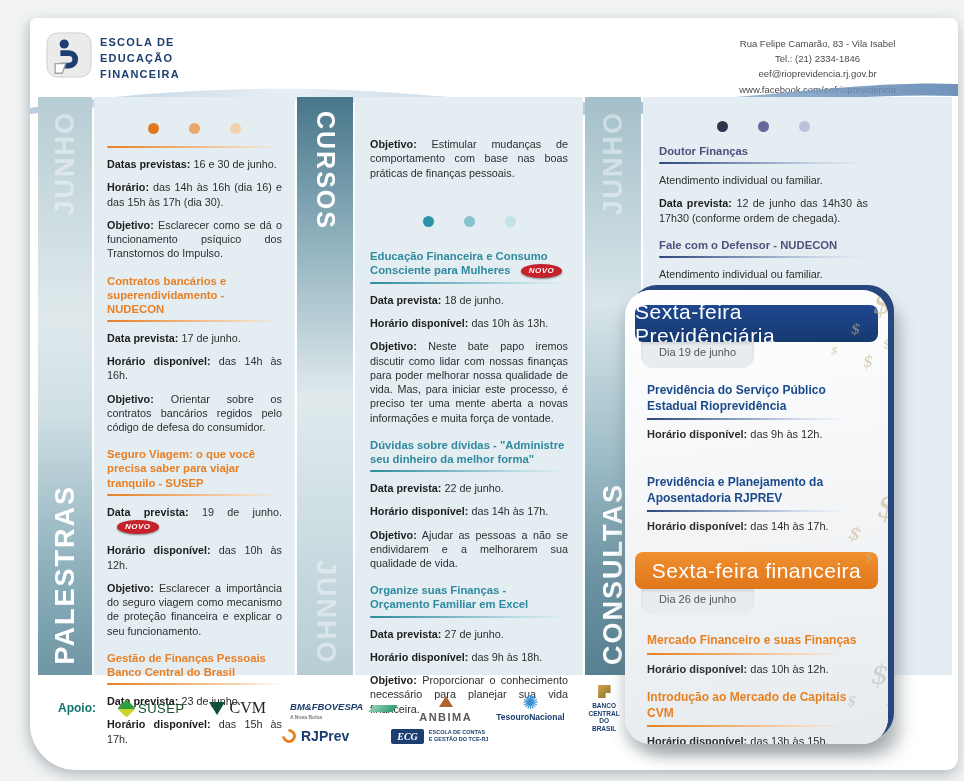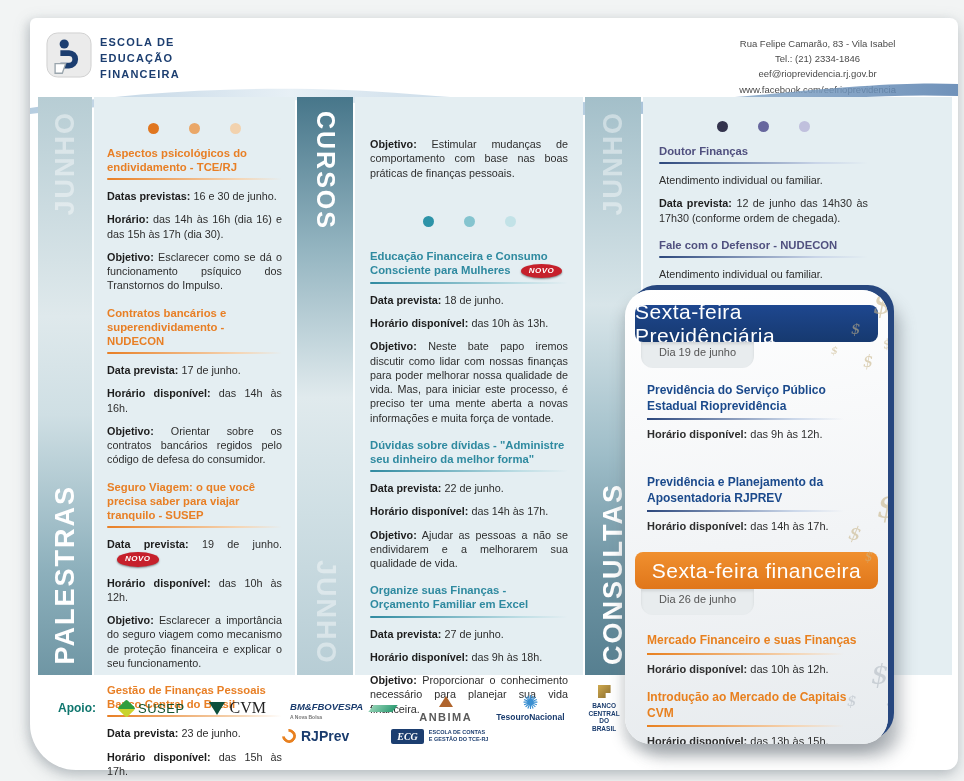--- a/index.html
+++ b/index.html
@@ -173,21 +173,20 @@
       <span class="vt main up">PALESTRAS</span>
     </div>
 
     <div class="col col1">
       <div class="dots">
         <span class="dot" style="background:#e0761f"></span>
         <span class="dot" style="background:#eaa768"></span>
         <span class="dot" style="background:#f2d2ae"></span>
       </div>
       <div class="it">
-        <h3>Aspectos psicológicos do endividamento - TCE/RJ</h3>
         <div class="u"></div>
         <p class="ln"><b>Datas previstas:</b> <span>16 e 30 de junho.</span></p>
         <p class="ln"><b>Horário:</b> <span>das 14h às 16h (dia 16) e das 15h às 17h (dia 30).</span></p>
         <p class="ln"><b>Objetivo:</b> <span>Esclarecer como se dá o funcionamento psíquico dos Transtornos do Impulso.</span></p>
       </div>
       <div class="it">
         <h3>Contratos bancários e superendividamento - NUDECON</h3>
         <div class="u"></div>
         <p class="ln"><b>Data prevista:</b> <span>17 de junho.</span></p>
         <p class="ln"><b>Horário disponível:</b> <span>das 14h às 16h.</span></p>

